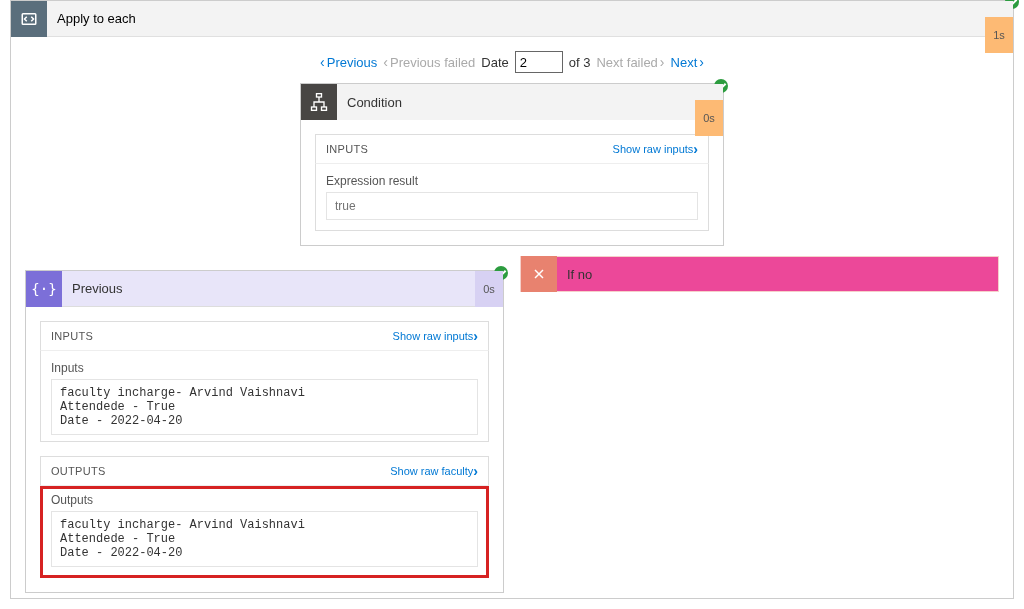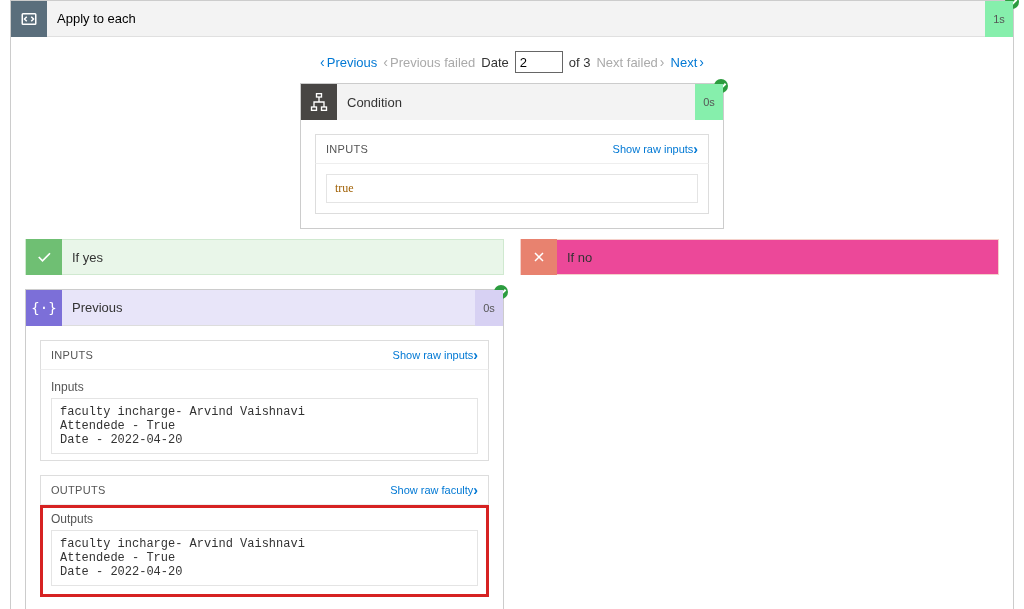--- a/index.html
+++ b/index.html
@@ -37,24 +37,24 @@
     color: #fff;
   }
   .apply-title {
     padding-left: 10px;
     font-size: 13px;
     color: #000000;
   }
   .duration-badge {
     position: absolute;
     right: 0;
-    top: 0;
+    top: 16px;
     width: 28px;
     height: 36px;
-    background: #86efac;
+    background: #fdba74;
     display: flex;
     align-items: center;
     justify-content: center;
     font-size: 11px;
     color: #555;
   }
   .status-dot {
     position: absolute;
     width: 14px;
     height: 14px;
@@ -143,23 +143,23 @@
     padding: 10px 10px 6px 10px;
   }
   .io-label {
     font-size: 12px;
     color: #555;
     margin-bottom: 4px;
   }
   .io-valuebox {
     border: 1px solid #e4e4e4;
     padding: 6px 8px;
-    font-family: Liberation Serif, serif;
+    font-family: Liberation Sans, sans-serif;
     font-size: 12px;
-    color: #a16207;
+    color: #737373;
     margin-bottom: 4px;
   }
 
   .branches {
     display: flex;
     gap: 16px;
     padding: 0 14px;
   }
   .branch {
     flex: 1;
@@ -297,36 +297,29 @@
     </div>
     <div class="card-body">
       <div class="io-header">
         <span class="io-title">INPUTS</span>
         <span class="show-raw">
           <span>Show raw inputs</span>
           <span class="chev" style="color:#0078d4;font-weight:bold;">›</span>
         </span>
       </div>
       <div class="io-content">
+        <div class="io-label">Expression result</div>
         <div class="io-valuebox">true</div>
       </div>
     </div>
   </div>
 
   <div class="branches">
 
     <div class="branch branch-yes">
-      <div class="branch-header">
-        <div class="branch-icon">
-          <svg width="18" height="18" viewBox="0 0 24 24" fill="none" stroke="#fff" stroke-width="2.2">
-            <path d="M5 12l5 5L20 7"></path>
-          </svg>
-        </div>
-        <div class="branch-title">If yes</div>
-      </div>
 
       <div class="compose-card">
         <div class="status-dot"></div>
         <div class="compose-header">
           <div class="compose-icon">{·}</div>
           <div class="compose-title">Previous</div>
           <div class="compose-duration">0s</div>
         </div>
         <div class="compose-body">
 

